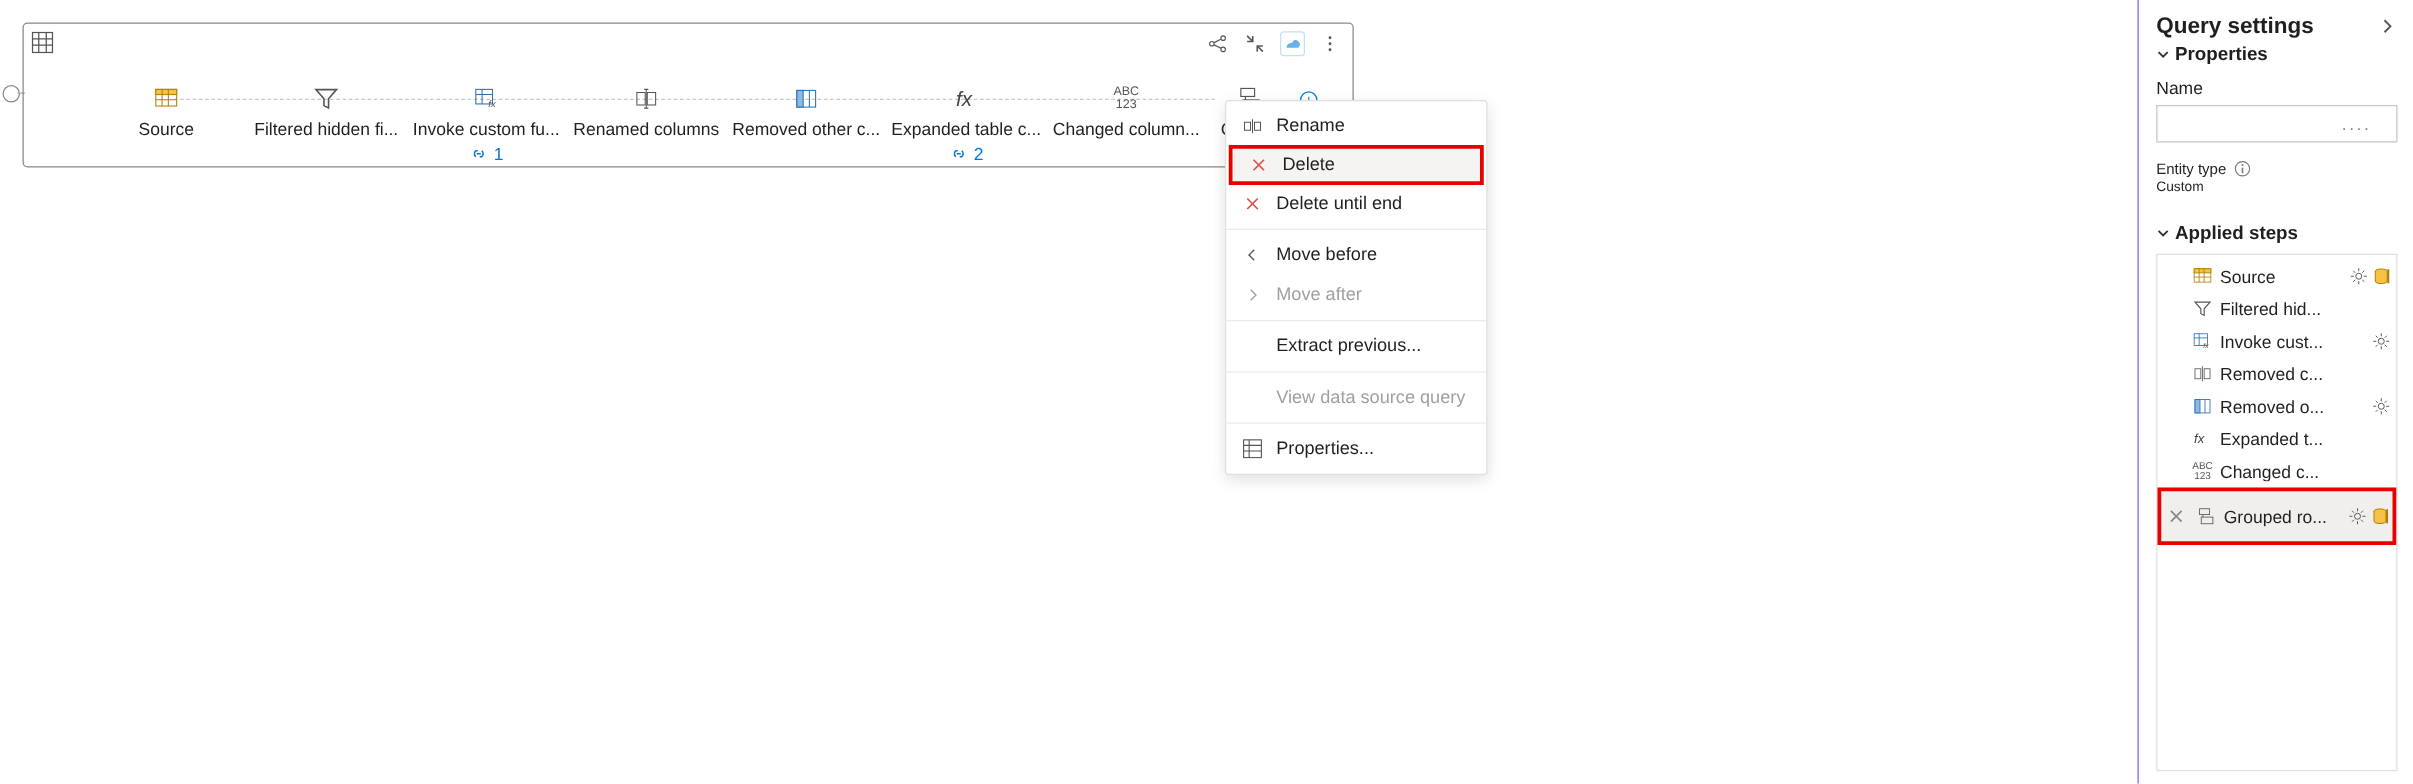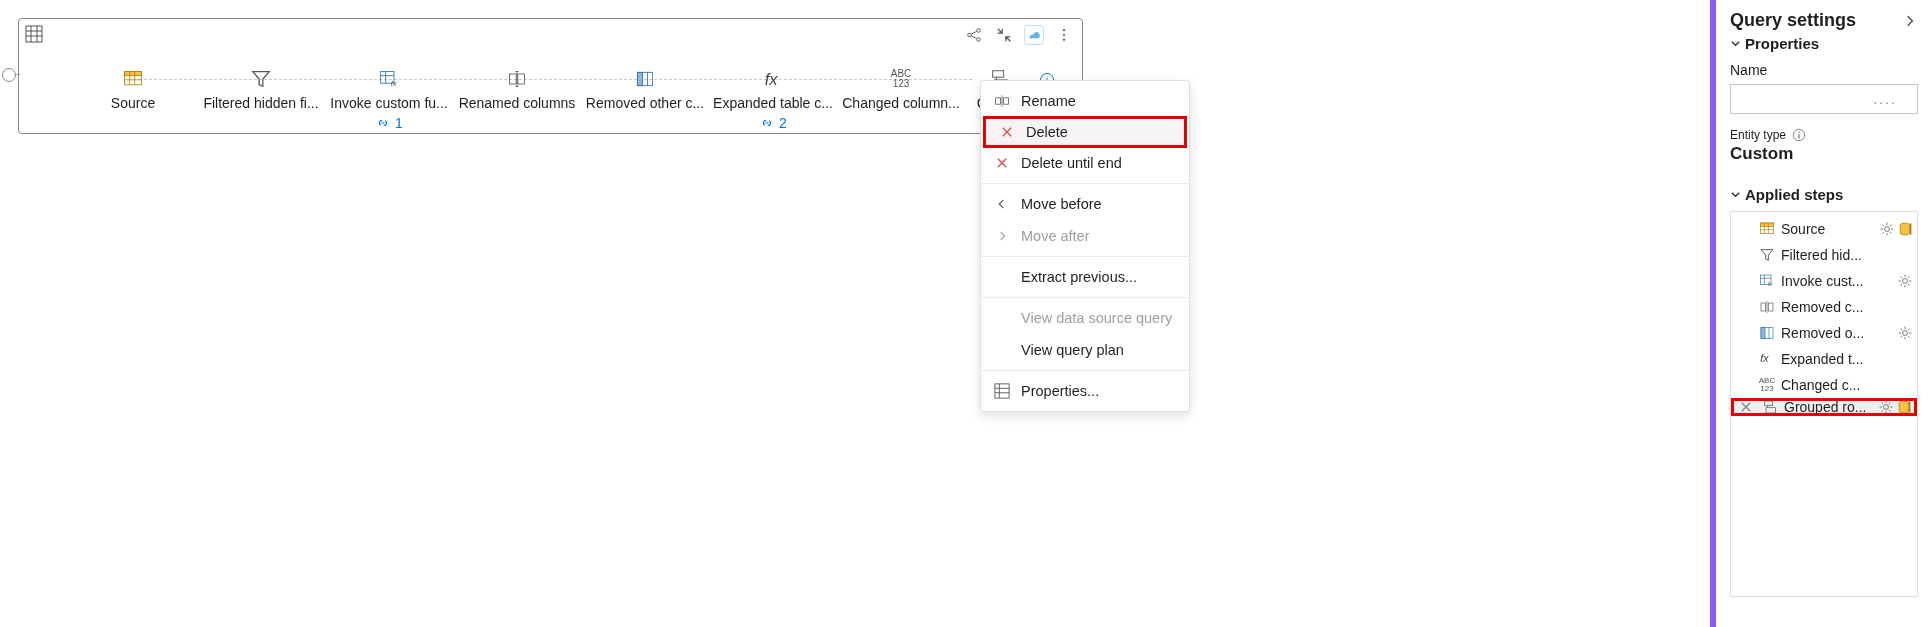--- a/index.html
+++ b/index.html
@@ -161,21 +161,21 @@
     background:#f6f4f2;
   }
 
   
   .right-panel {
     position:absolute;
     right:0; top:0;
     width:220px;
     height:627px;
     padding:10px 12px 10px 14px;
-    border-left:6px solid #8b5cf6;
+    border-left:1px solid #8b5cf6;
   }
   .panel-title {
     font-size:18px;
     font-weight:600;
     display:flex;
     align-items:center;
     justify-content:space-between;
   }
   .chevron-right {
     font-size:16px;
@@ -202,21 +202,21 @@
     font-size:14px;
     text-align:left;
     color:#888;
     letter-spacing:2px;
   }
   .entity-type-row {
     margin-top:14px;
     font-size:12px;
     display:flex; align-items:center; gap:6px;
   }
-  .entity-value { margin-top:2px; font-size:17px;font-weight:bold; }
+  .entity-value { margin-top:2px; font-size:11px; }
 
   .applied-list {
     margin-top:8px;
     border:1px solid #e1dfdd;
     padding:4px 2px 180px 2px;
   }
   .applied-row {
     display:flex;
     align-items:center;
     height:26px;
@@ -232,21 +232,21 @@
     text-overflow:ellipsis;
   }
   .row-actions { display:flex; gap:2px; align-items:center;}
   .gear { width:16px; height:16px; color:var(--gear-gray);}
   .db   { width:16px; height:16px; }
   .applied-row.highlight {
     border:3px solid #e60000;
     background:#f0efed;
     margin:0 -2px;
     padding:0 2px 0 2px;
-    height:18px;
+    height:46px;
   }
 
   
   svg { display:block; }
 </style>
 </head>
 <body>
 
 <span class="start-node"></span>
 <span class="start-connector"></span>
@@ -451,24 +451,20 @@
   </div>
   <div class="ctx-sep"></div>
   <div class="ctx-item">
     <span class="ico"></span>
     <span>Extract previous...</span>
   </div>
   <div class="ctx-sep"></div>
   <div class="ctx-item disabled">
     <span class="ico"></span>
     <span>View data source query</span>
-  </div>
-  <div class="ctx-item">
-    <span class="ico"></span>
-    <span>View query plan</span>
   </div>
   <div class="ctx-sep"></div>
   <div class="ctx-item">
     <span class="ico">
       <svg viewBox="0 0 18 18" width="16" height="16">
           <rect x="1" y="1" width="16" height="16" fill="none" stroke="#555"></rect>
           <line x1="1" y1="6" x2="17" y2="6" stroke="#555"></line>
           <line x1="1" y1="11" x2="17" y2="11" stroke="#555"></line>
           <line x1="6" y1="1" x2="6" y2="17" stroke="#555"></line>
         </svg>

